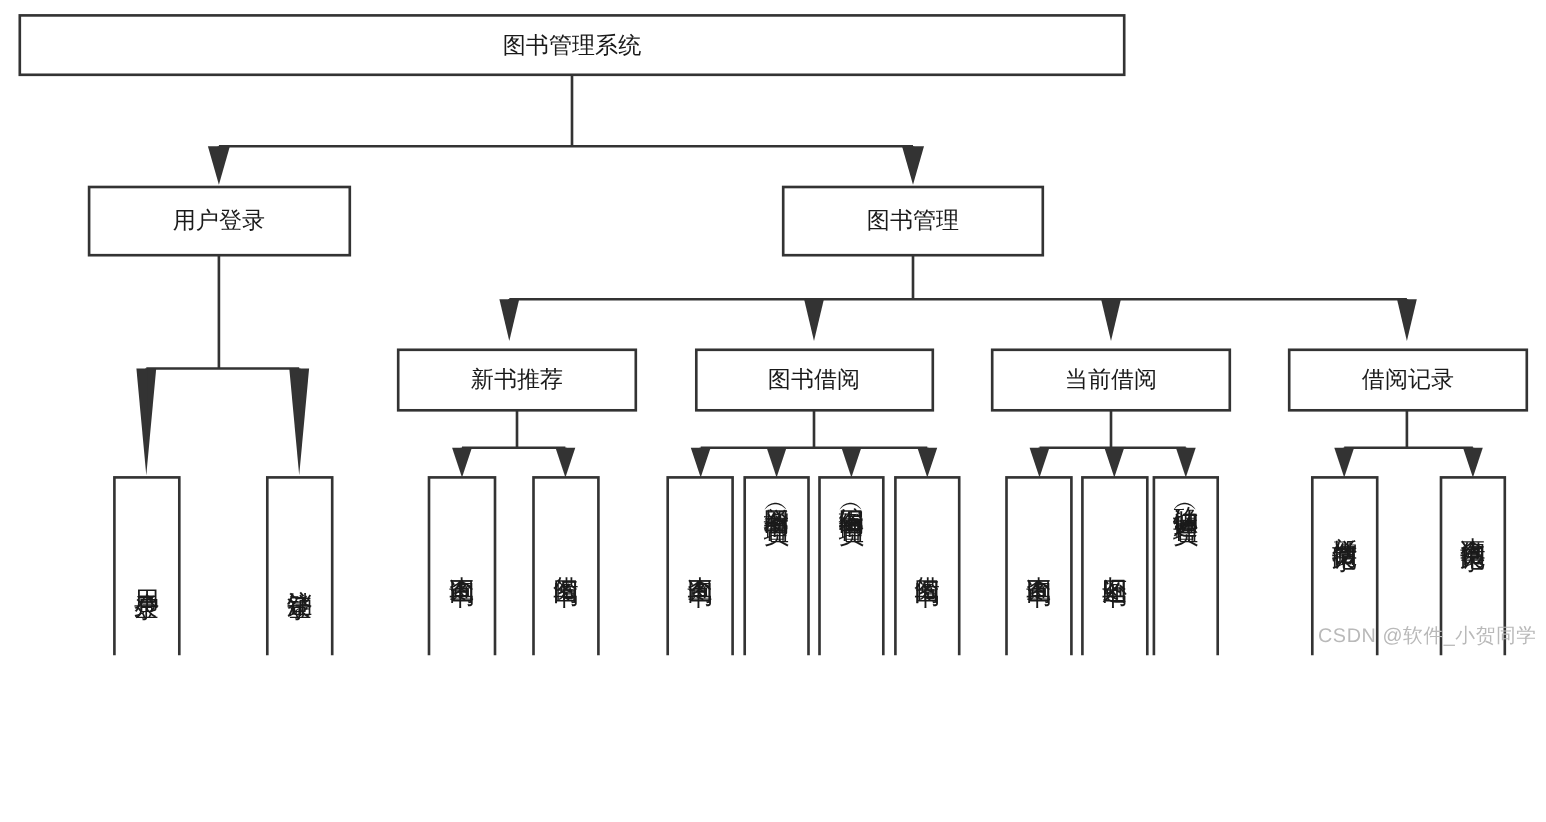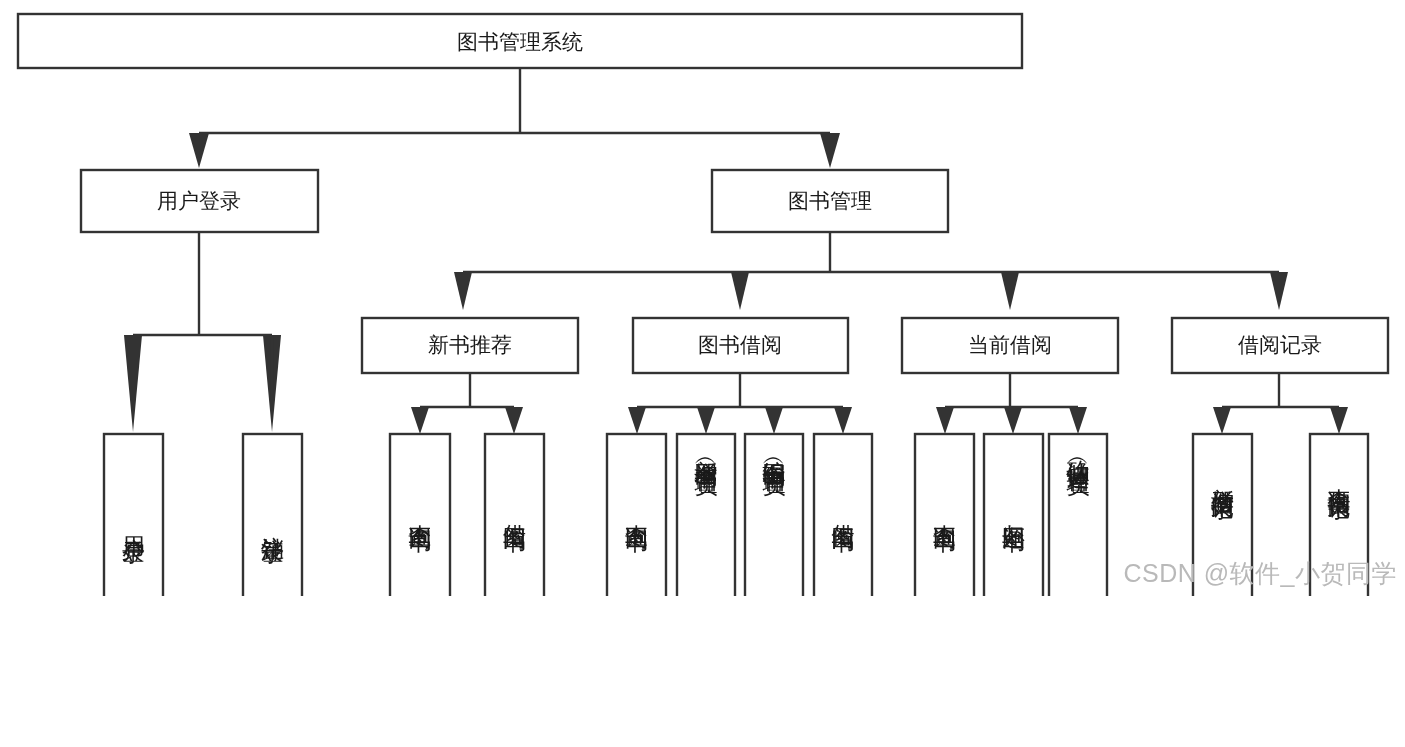--- a/index.html
+++ b/index.html
@@ -62,21 +62,21 @@
     line-height: 1.08;
     letter-spacing: 2px;
     color: #1a1a1a;
     white-space: nowrap;
   }
   .watermark {
     position: absolute;
     right: 8px;
     bottom: 6px;
     font-family: "Liberation Sans", "DejaVu Sans", sans-serif;
-    font-size: 25px;
+    font-size: 18px;
     color: #b9b9b9;
     letter-spacing: 0.5px;
     white-space: nowrap;
   }
 </style>
 </head>
 <body>
 
 <div id="diagram-root">
 

